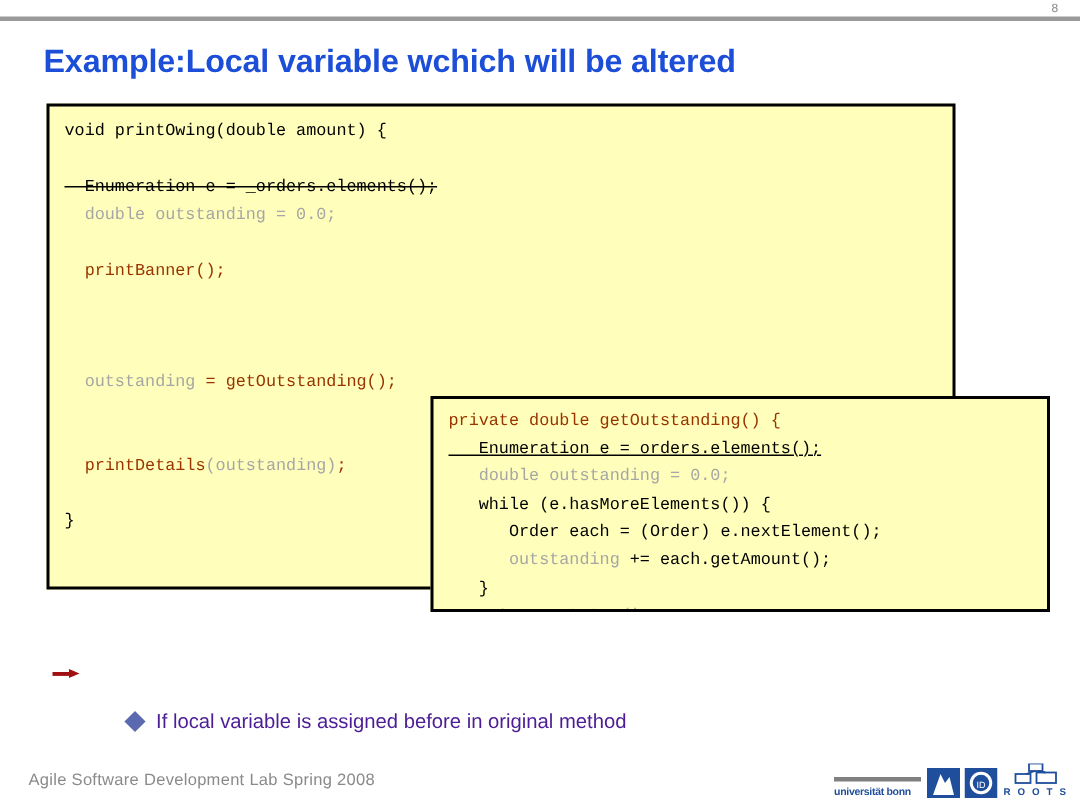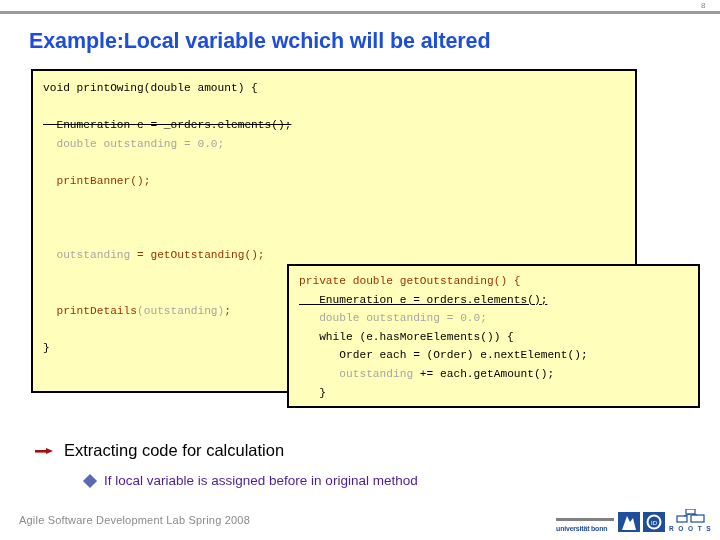--- a/index.html
+++ b/index.html
@@ -185,21 +185,20 @@
 
 <div id="code-block-original" class="code-block"><div class="code-line"><span class="tok-plain">void printOwing(double amount) {</span></div><div class="code-line">&nbsp;</div><div class="code-line"><span class="tok-struck">  Enumeration e = _orders.elements();</span></div><div class="code-line"><span class="tok-dim">  double outstanding = 0.0;</span></div><div class="code-line">&nbsp;</div><div class="code-line"><span class="tok-kw">  printBanner();</span></div><div class="code-line">&nbsp;</div><div class="code-line">&nbsp;</div><div class="code-line">&nbsp;</div><div class="code-line"><span class="tok-dim">  outstanding</span><span class="tok-kw"> = getOutstanding();</span></div><div class="code-line">&nbsp;</div><div class="code-line">&nbsp;</div><div class="code-line"><span class="tok-kw">  printDetails</span><span class="tok-dim">(outstanding)</span><span class="tok-kw">;</span></div><div class="code-line">&nbsp;</div><div class="code-line"><span class="tok-plain">}</span></div></div>
 
 <div id="code-block-extracted" class="code-block"><div class="code-line"><span class="tok-kw">private double getOutstanding() {</span></div><div class="code-line"><span class="tok-underline">   Enumeration e = orders.elements();</span></div><div class="code-line"><span class="tok-dim">   double outstanding = 0.0;</span></div><div class="code-line"><span class="tok-plain">   while (e.hasMoreElements()) {</span></div><div class="code-line"><span class="tok-plain">      Order each = (Order) e.nextElement();</span></div><div class="code-line"><span class="tok-dim">      outstanding</span><span class="tok-plain"> += each.getAmount();</span></div><div class="code-line"><span class="tok-plain">   }</span></div><div class="code-line"><span class="tok-plain">   return </span><span class="tok-dim">outstanding;</span></div></div>
 
 <div id="bullet-level1">
   <svg id="arrow-icon" viewBox="0 0 20 16">
     <path d="M1 8.5 H12 V5 L19 8 L12 11 V8.5 Z" fill="#a01010"></path>
     <rect x="1" y="7" width="11" height="2.6" fill="#a01010"></rect>
   </svg>
-  <span id="bullet-level1-text">Extracting code for calculation</span>
 </div>
 
 <div id="bullet-level2">
   <span id="diamond-icon"></span>
   <span id="bullet-level2-text">If local variable  is assigned before in original method</span>
 </div>
 
 <div id="footer-text">Agile Software Development Lab Spring 2008</div>
 
 <div id="footer-logos">

